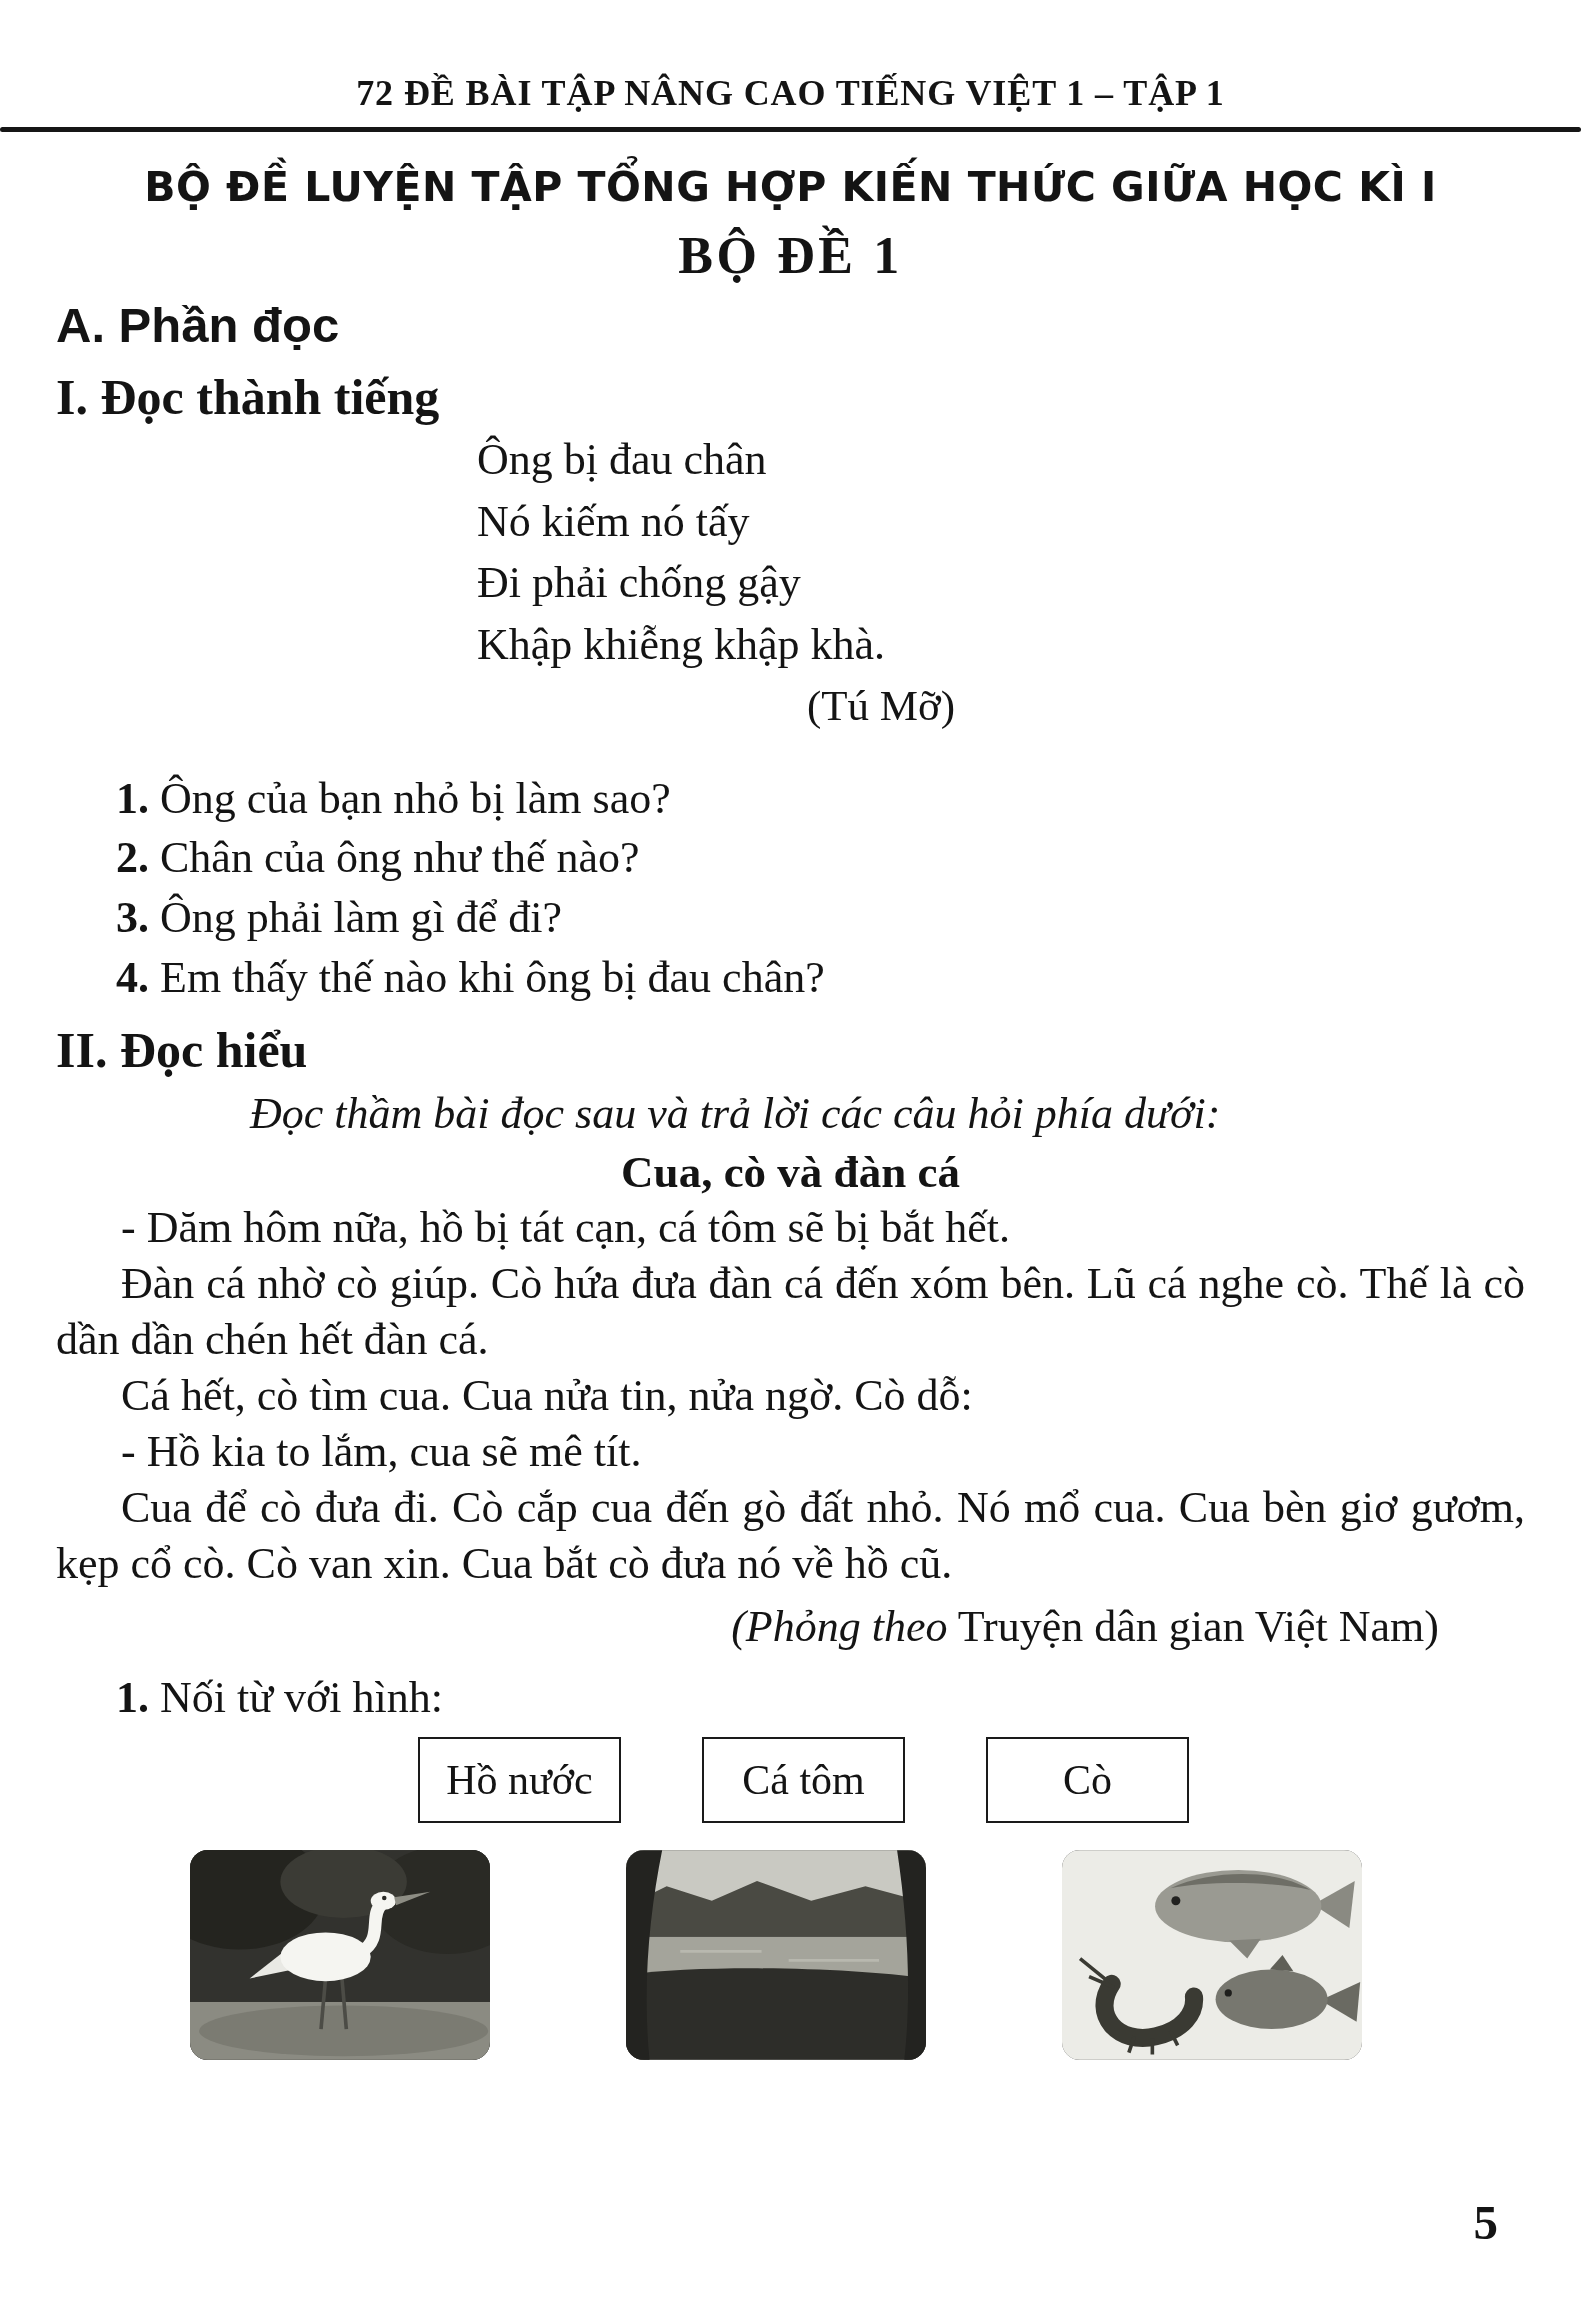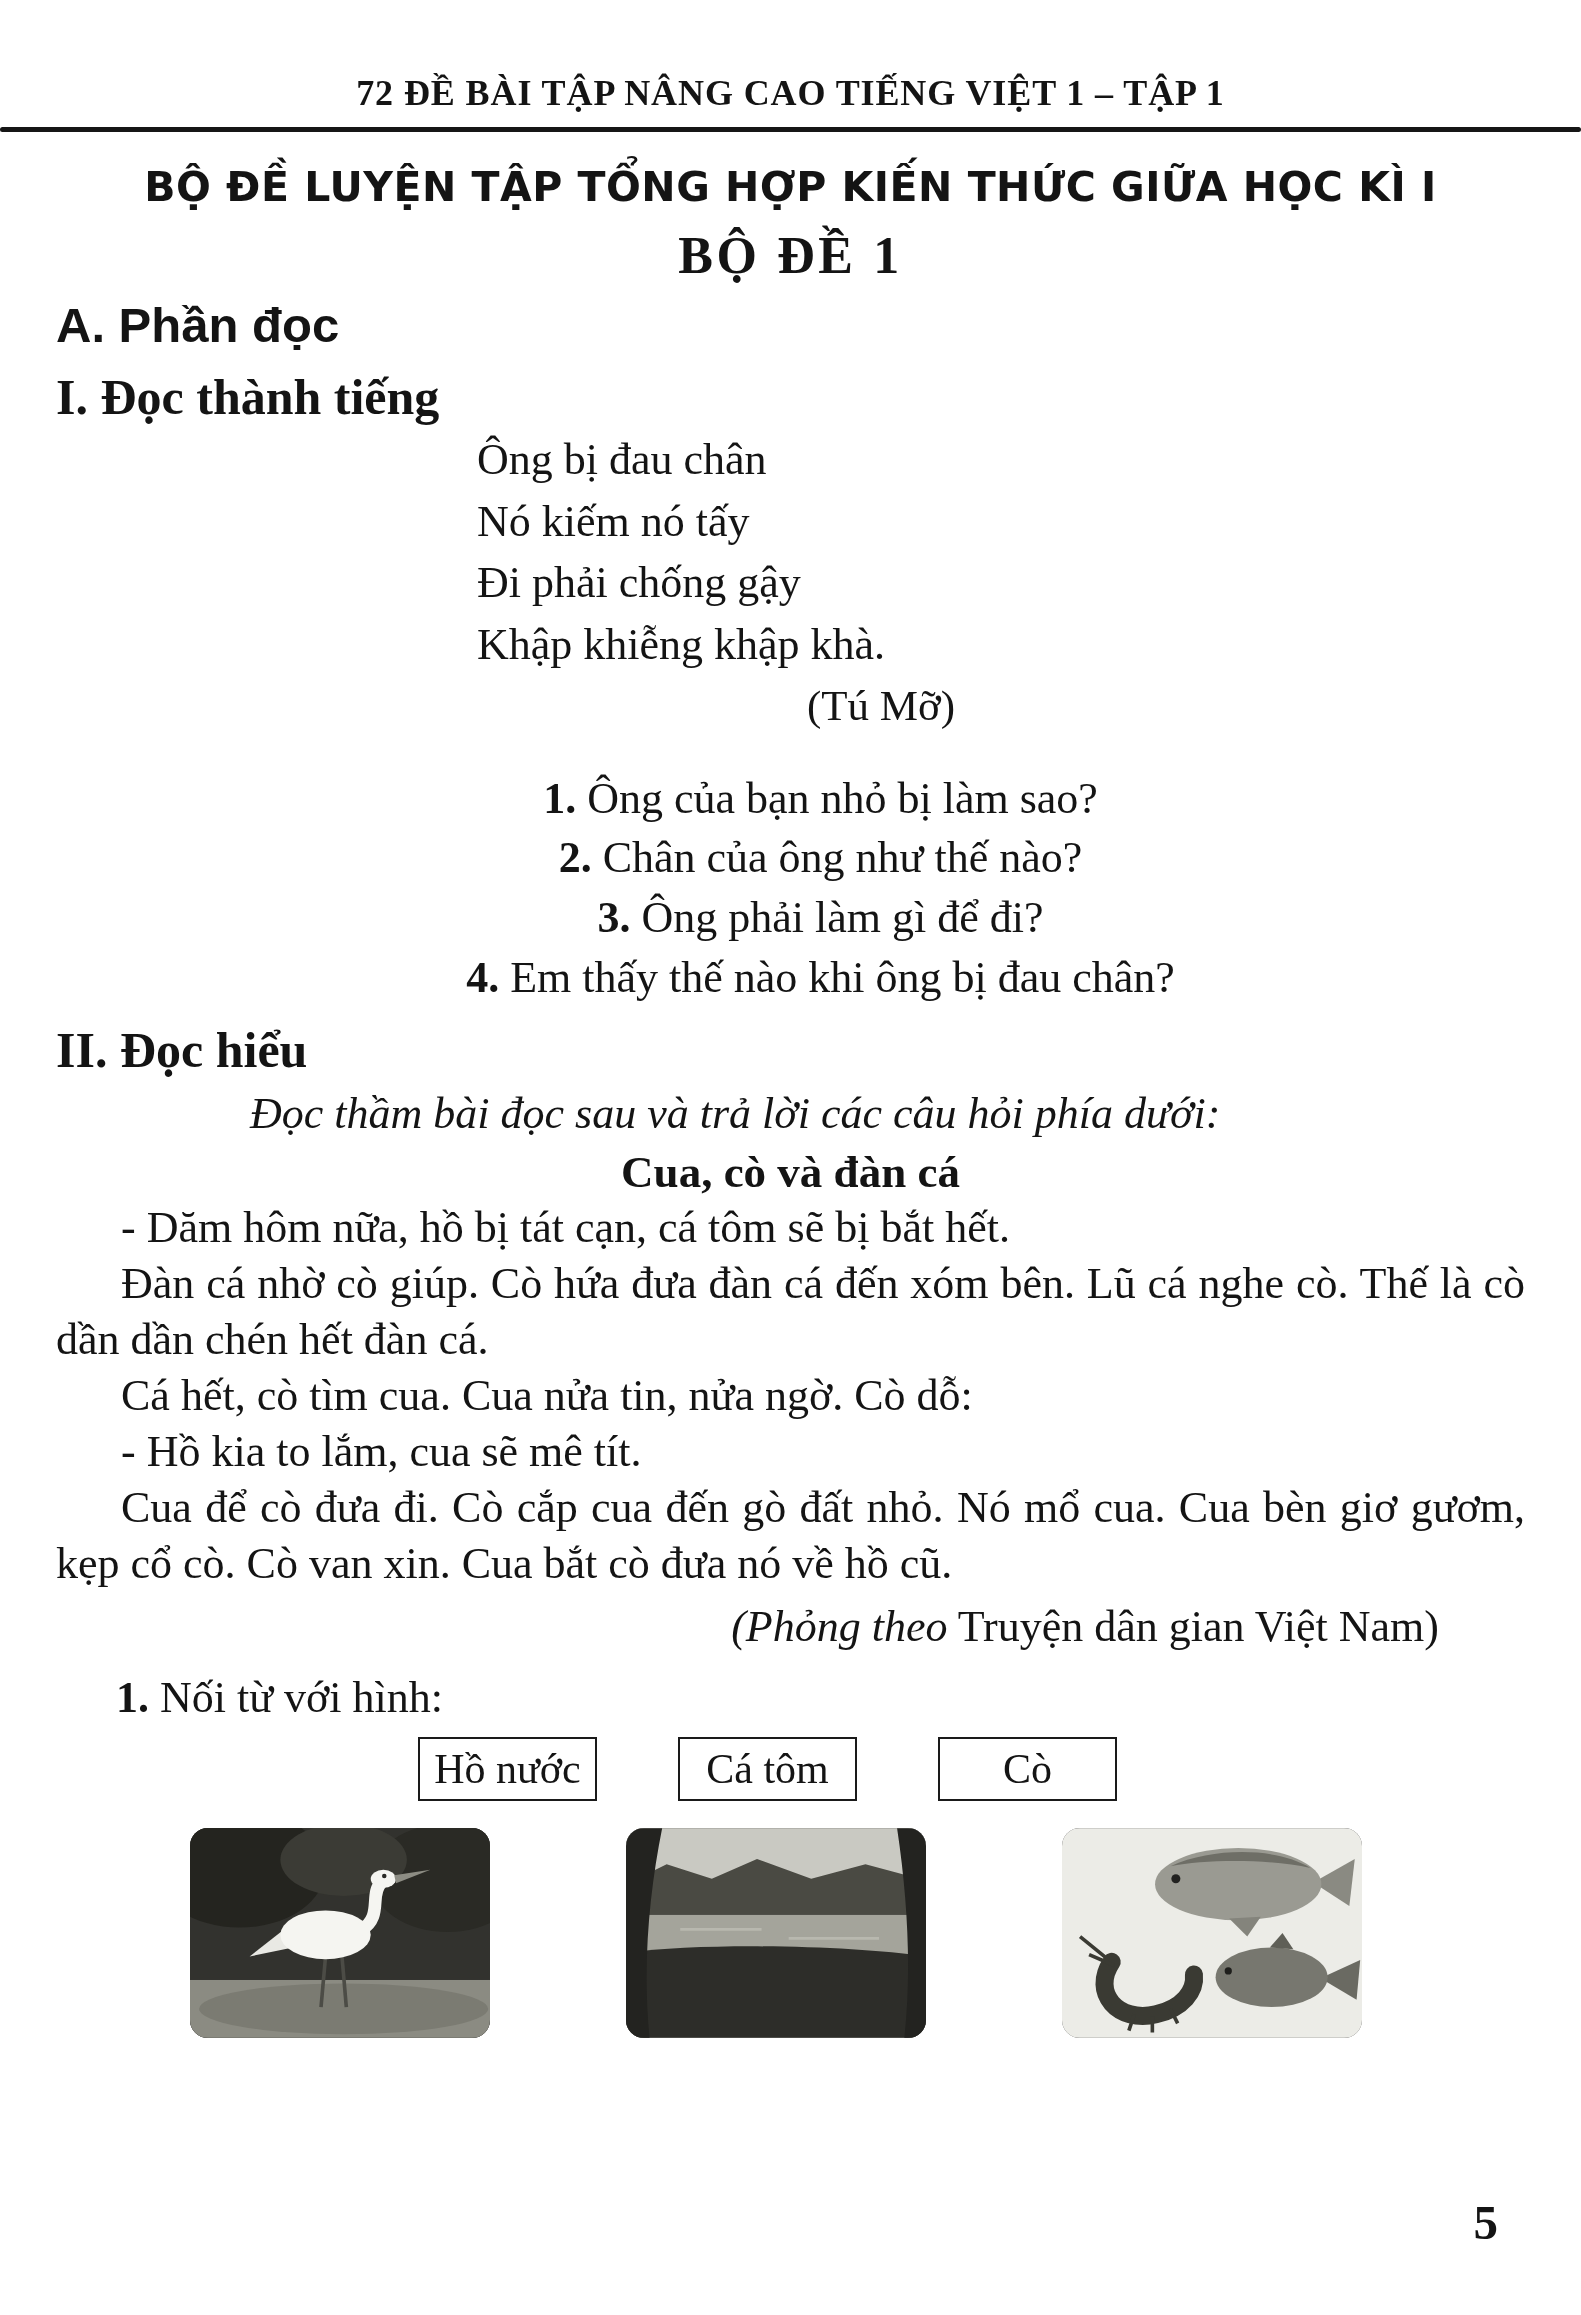--- a/index.html
+++ b/index.html
@@ -29,34 +29,34 @@
   .heading-roman { margin-top:14.5px; font-weight:bold; font-size:50px; }
 
   .instruction { margin-top:7.2px; font-style:italic; font-size:44px; line-height:54px; }
   .instr-1 { margin-left:231px; }
   .instr-2 { margin-left:194px; }
 
   .poem { margin-top:5.4px; margin-left:421px; font-size:44px; }
   .poem-line { line-height:58px; margin-bottom:3.6px; }
   .poem-author { margin-left:751px; font-size:43px; line-height:56px; }
 
-  .questions { margin-top:36px; margin-left:60px; font-size:44px;text-align:center; }
+  .questions { margin-top:36px; margin-left:60px; font-size:44px; }
   .question { line-height:58px; margin-bottom:1.8px; }
   .q-num { font-weight:bold; margin-right:11px; }
 
   .story-title { margin-top:3.6px; text-align:center; font-weight:bold; font-size:45px; line-height:56px; }
   .story p { font-size:44px; line-height:56px; text-indent:65px; text-align:justify; }
   .story-source { margin-top:7.2px; text-align:right; padding-right:86px; font-size:44px; line-height:56px; }
   .story-source .it { font-style:italic; }
 
   .exercise { margin-top:14.5px; margin-left:60px; font-size:44px; line-height:56px; }
 
   .word-row { margin-top:11px; margin-left:362px; display:flex; gap:81px; }
   .word-box {
-    border:2.7px solid #1a1a1a; width:179px; padding:6px 0; text-align:center;
+    border:2.7px solid #1a1a1a; width:203px; padding:17px 0; text-align:center;
     font-size:42px; background:#fff;
   }
 
   .photo-row { margin-top:27px; margin-left:134px; display:flex; gap:136px; }
   .photo { width:300px; height:210px; border-radius:18px; overflow:hidden; background:#444; }
   .photo svg { display:block; width:100%; height:100%; }
 
   .page-num { position:absolute; right:83px; bottom:65px; font-weight:bold; font-size:49px; }
 </style>
 </head>

